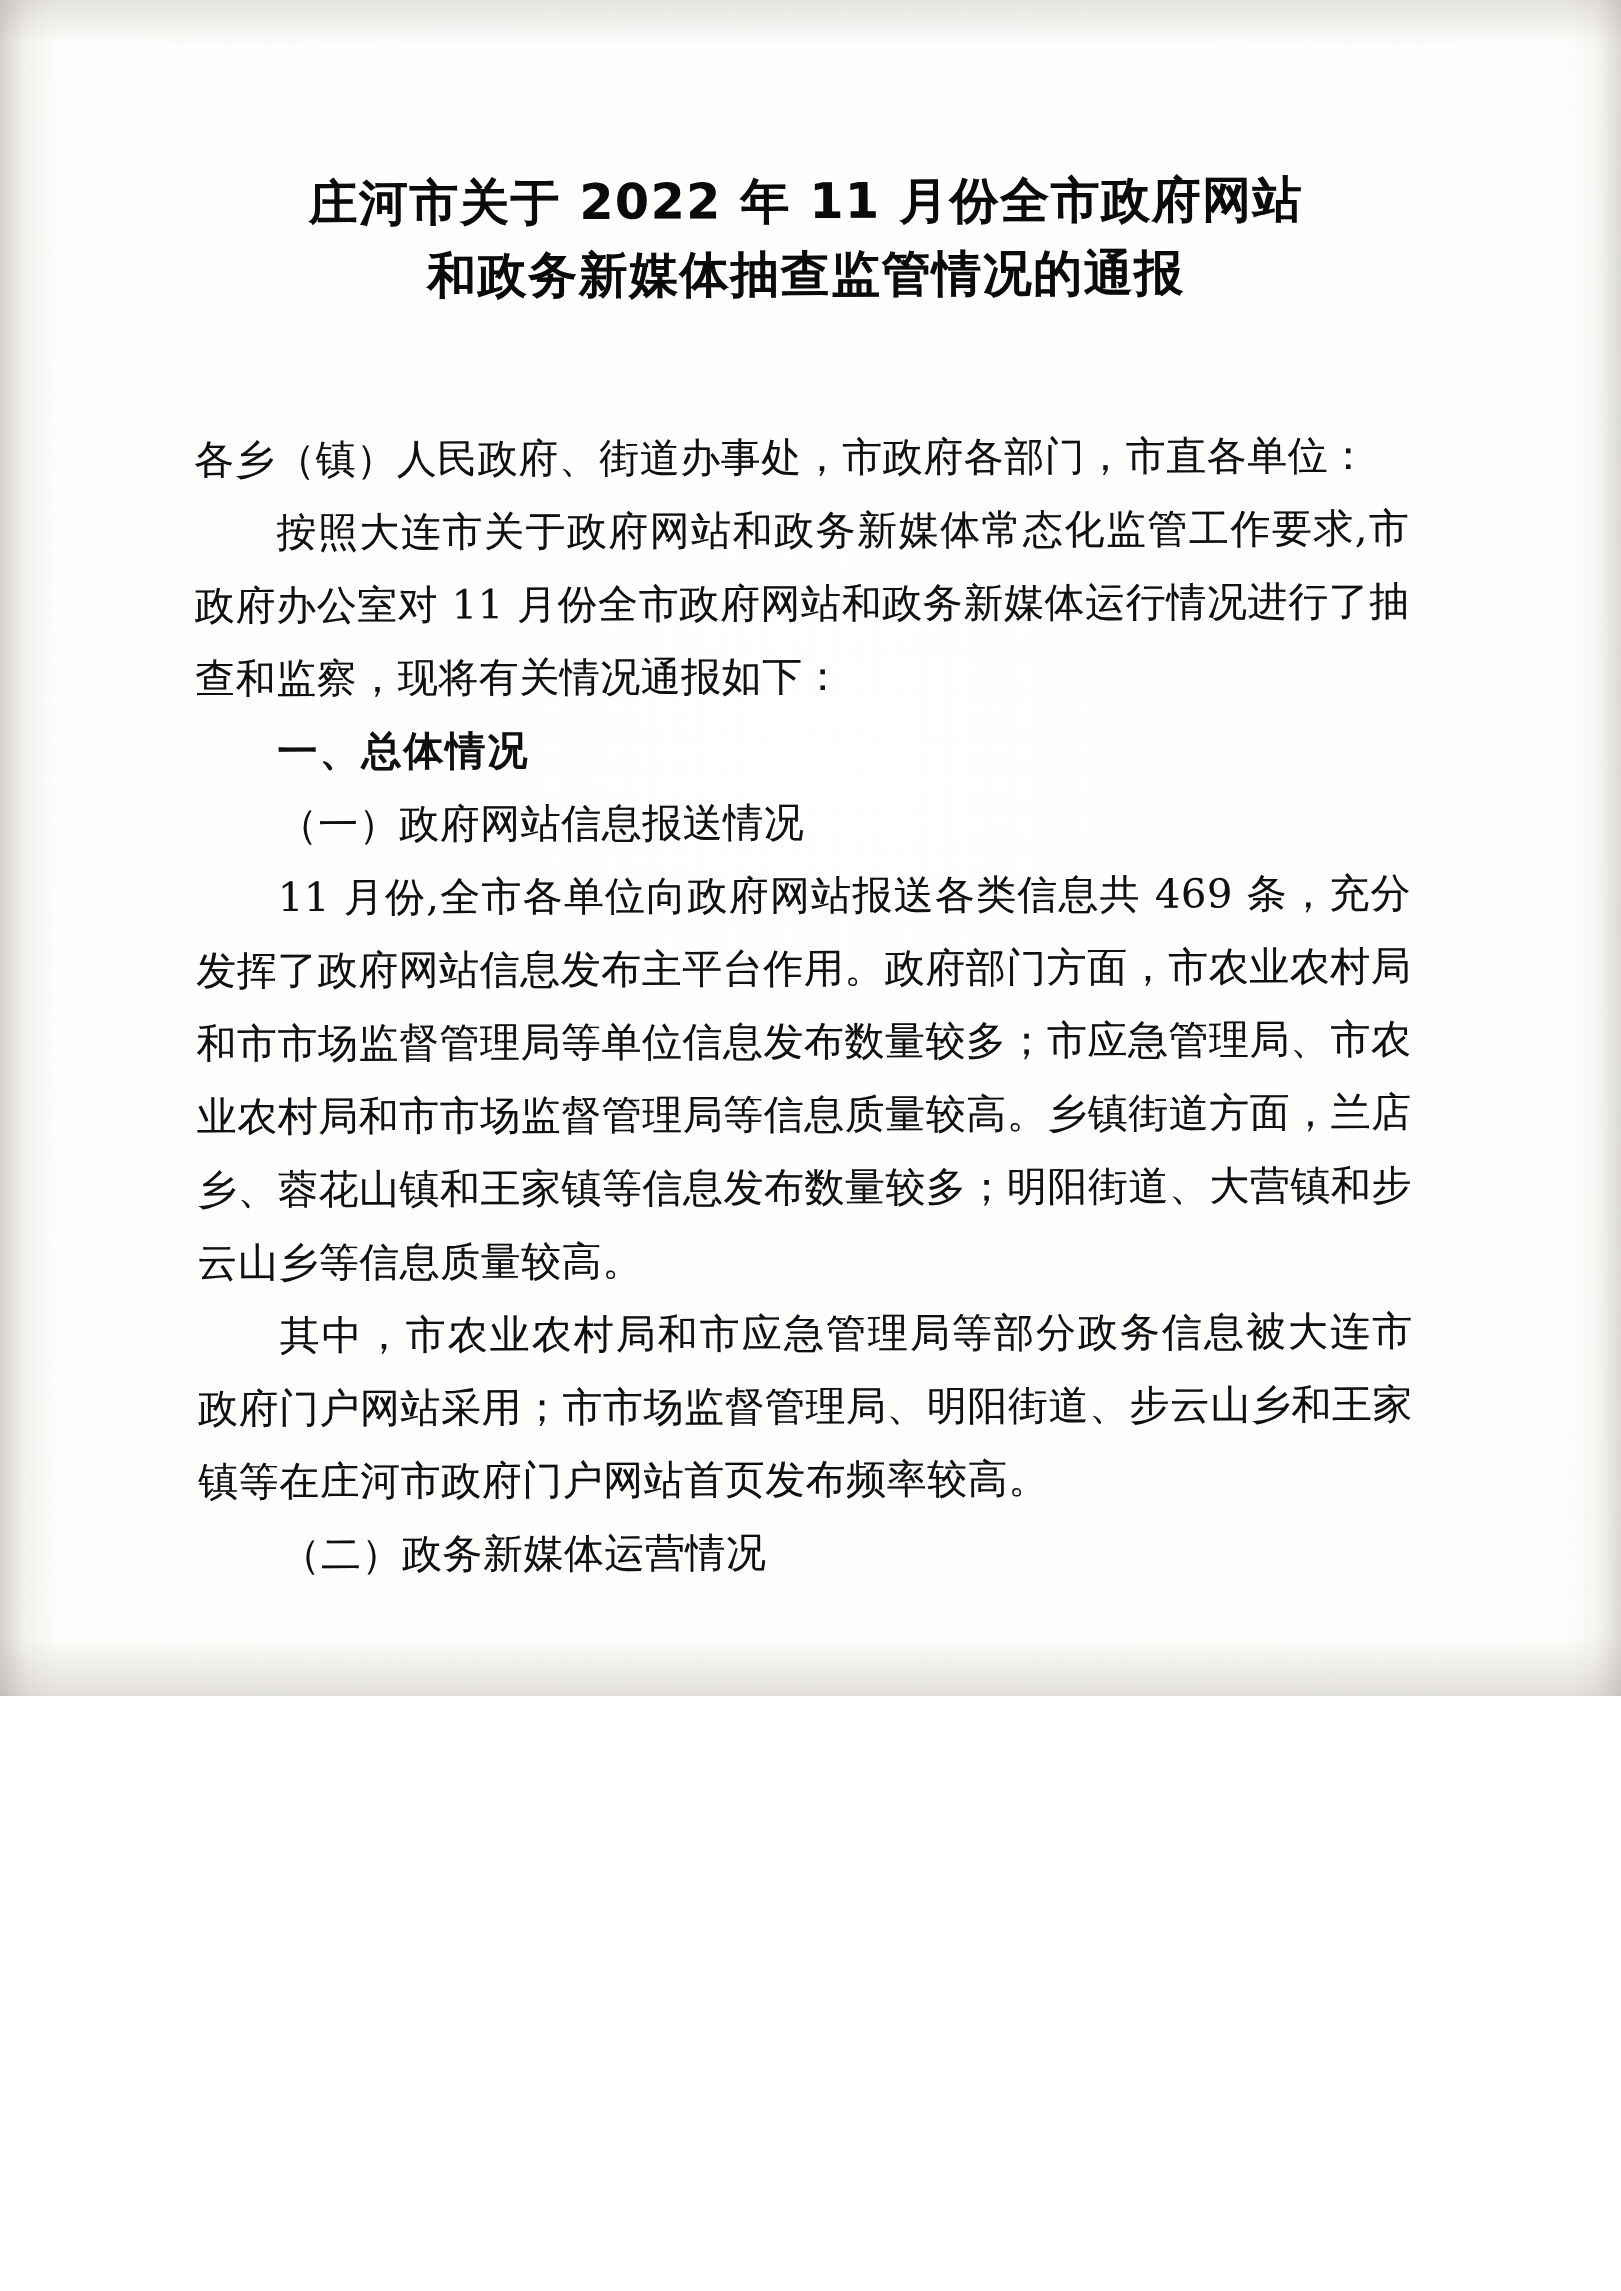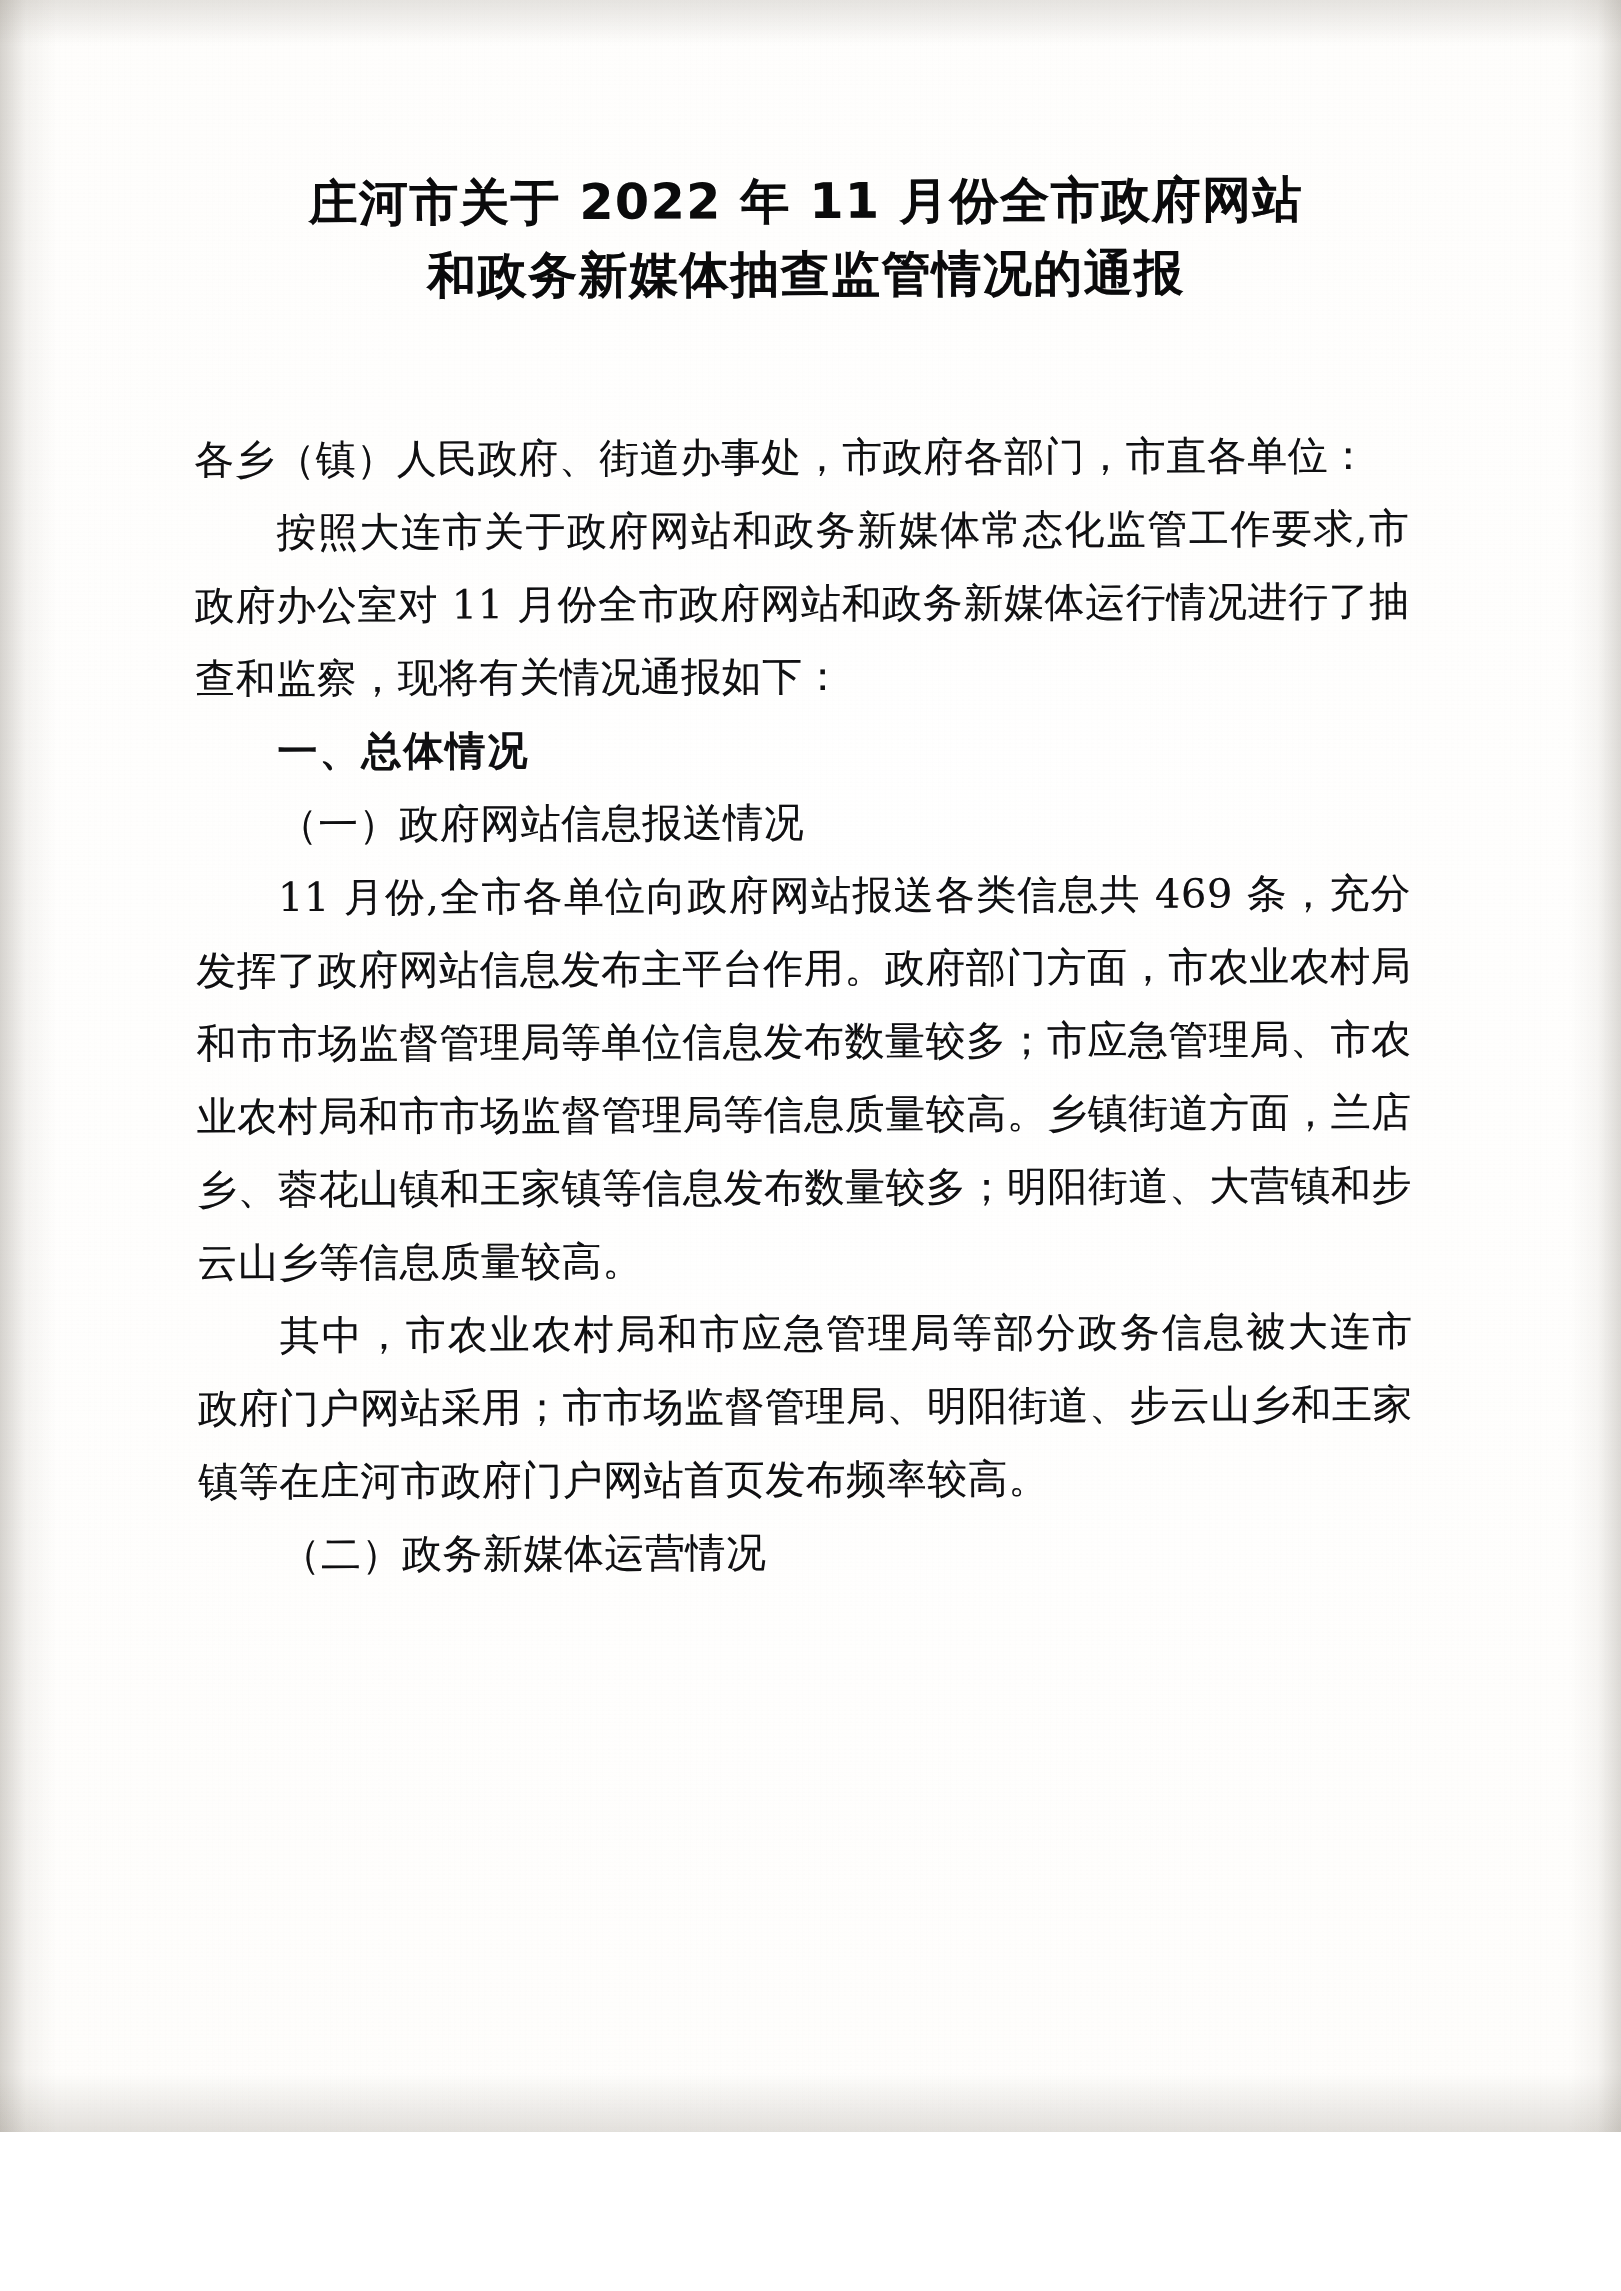--- a/index.html
+++ b/index.html
@@ -11,21 +11,21 @@
     width: 1621px;
     height: 2292px;
     overflow: hidden;
     font-family: "DejaVu Serif", "Liberation Serif", serif;
   }
 
   
   #page-scan {
     position: relative;
     width: 1621px;
-    height: 2132px;
+    height: 1696px;
     background:
       radial-gradient(ellipse 150% 120% at 50% 45%, #ffffff 0%, #fefdfb 55%, #f7f4ef 82%, #eeeae2 100%);
     box-sizing: border-box;
   }
 
   
   #grain {
     position: absolute;
     inset: 0;
     pointer-events: none;

